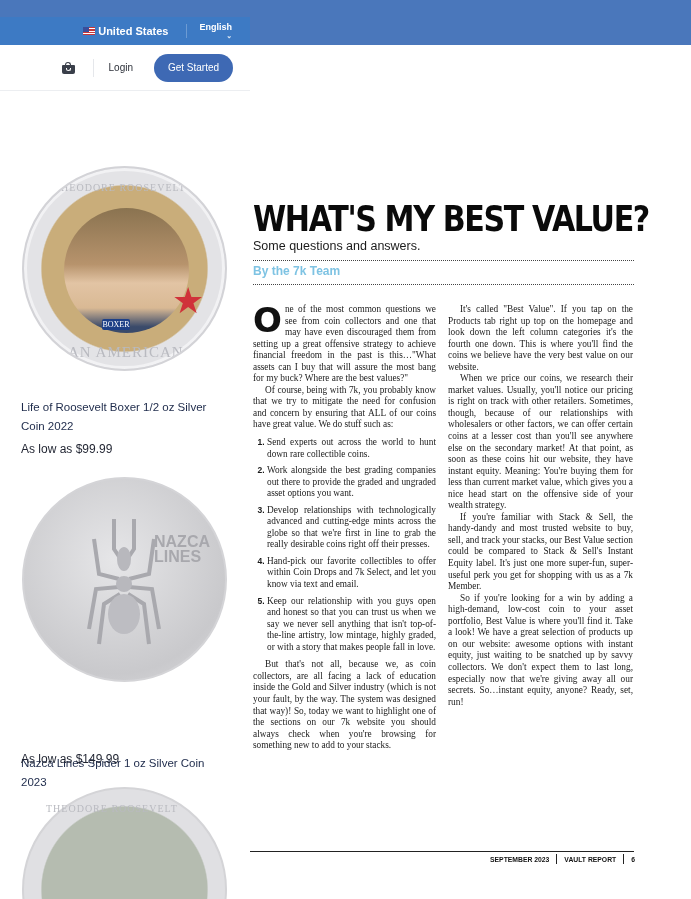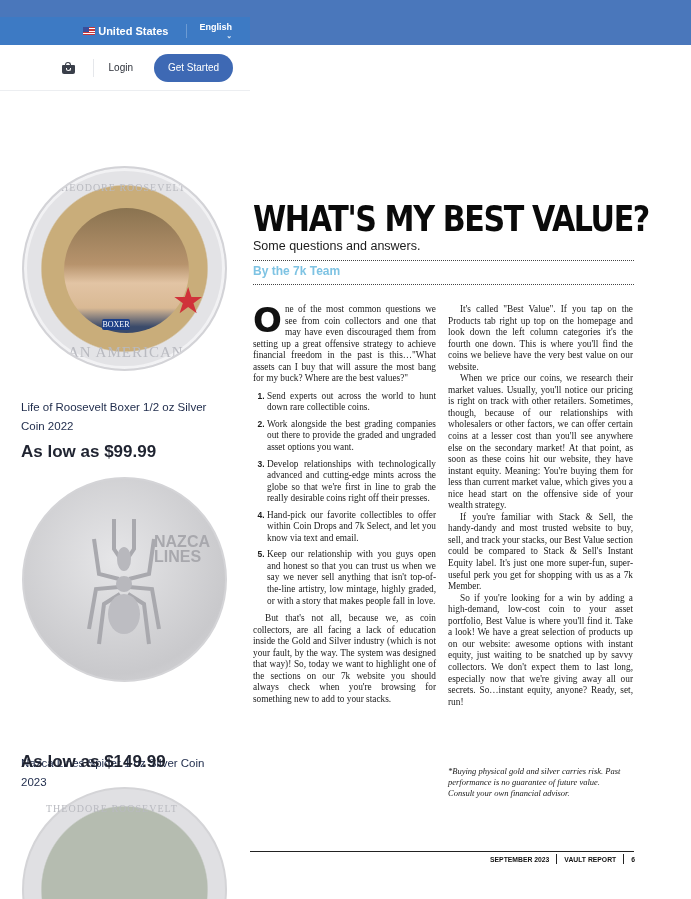--- a/index.html
+++ b/index.html
@@ -33,21 +33,21 @@
   .coin-1 .t2 { left:44px; top:176px; font-size:15px; }
 
   .coin-2 { left:22px; top:477px; width:205px; height:205px; background:radial-gradient(circle at 45% 40%, #e6e6e8 0%, #c9c9cc 70%, #dcdcdf 100%); border:2px solid #d4d4d7; }
   .coin-2 .spider { position:absolute; left:60px; top:30px; width:80px; height:140px; }
   .coin-2 .nazca { position:absolute; left:130px; top:55px; color:#a8a8ad; font-size:16px; line-height:15px; font-weight:bold; }
 
   .coin-3 { left:22px; top:787px; width:205px; height:205px; background:radial-gradient(circle, #b5bcb0 0 58%, #e0e0e3 59% 100%); border:2px solid #d4d4d7; }
   .coin-3 .t1 { left:22px; top:14px; }
 
   .p-title { position:absolute; left:21px; font-size:11.5px; line-height:19px; color:#1d2a4a; width:210px; cursor:pointer; }
-  .p-price { position:absolute; left:21px; font-size:17px; font-weight:bold; color:#1f2330; }
+  .p-price { position:absolute; left:21px; font-size:12px; font-weight:normal; color:#1f2330; }
 
   
   .article { position:absolute; left:250px; top:91px; width:441px; height:808px; background:#fff; }
   .headline { position:absolute; left:3px; top:108px; font-family:"DejaVu Sans", sans-serif; font-weight:bold; font-size:35px; letter-spacing:-1.6px; transform:scaleX(0.86); transform-origin:left top; color:#0a0a0a; white-space:nowrap; line-height:40px; }
   .subhead { position:absolute; left:3px; top:148px; font-size:12.5px; color:#1b1b1b; }
   .dot-line { position:absolute; left:3px; width:381px; border-top:1px dotted #444; }
   .byline { position:absolute; left:3px; top:173px; font-size:12px; font-weight:bold; color:#7ec3e3; }
 
   .col { position:absolute; font-family:"Liberation Serif", serif; font-size:9.3px; line-height:11.55px; color:#1a1a1a; text-align:justify; }
   .col-l { left:3px; top:213px; width:183px; }
@@ -130,38 +130,38 @@
 
 <div class="article">
   <div class="headline">WHAT'S MY BEST VALUE?</div>
   <div class="subhead">Some questions and answers.</div>
   <div class="dot-line" style="top:169px;"></div>
   <div class="byline">By the 7k Team</div>
   <div class="dot-line" style="top:193px;"></div>
 
   <div class="col col-l">
     <p class="first"><span class="dropcap">O</span><span>ne of the most common questions we see from coin collectors and one that may have even discouraged them from setting up a great offensive strategy to achieve financial freedom in the past is this…"What assets can I buy that will assure the most bang for my buck? Where are the best values?"</span></p>
+    <p>Of course, being with 7k, you probably know that we try to mitigate the need for confusion and concern by ensuring that ALL of our coins have great value. We do stuff such as:</p>
     <ol>
       <li>Send experts out across the world to hunt down rare collectible coins.</li>
       <li>Work alongside the best grading companies out there to provide the graded and ungraded asset options you want.</li>
       <li>Develop relationships with technologically advanced and cutting-edge mints across the globe so that we're first in line to grab the really desirable coins right off their presses.</li>
       <li>Hand-pick our favorite collectibles to offer within Coin Drops and 7k Select, and let you know via text and email.</li>
       <li>Keep our relationship with you guys open and honest so that you can trust us when we say we never sell anything that isn't top-of-the-line artistry, low mintage, highly graded, or with a story that makes people fall in love.</li>
     </ol>
     <p>But that's not all, because we, as coin collectors, are all facing a lack of education inside the Gold and Silver industry (which is not your fault, by the way. The system was designed that way)! So, today we want to highlight one of the sections on our 7k website you should always check when you're browsing for something new to add to your stacks.</p>
   </div>
 
   <div class="col col-r">
     <p>It's called "Best Value". If you tap on the Products tab right up top on the homepage and look down the left column categories it's the fourth one down. This is where you'll find the coins we believe have the very best value on our website.</p>
     <p>When we price our coins, we research their market values. Usually, you'll notice our pricing is right on track with other retailers. Sometimes, though, because of our relationships with wholesalers or other factors, we can offer certain coins at a lesser cost than you'll see anywhere else on the secondary market! At that point, as soon as these coins hit our website, they have instant equity. Meaning: You're buying them for less than current market value, which gives you a nice head start on the offensive side of your wealth strategy.</p>
     <p>If you're familiar with Stack &amp; Sell, the handy-dandy and most trusted website to buy, sell, and track your stacks, our Best Value section could be compared to Stack &amp; Sell's Instant Equity label. It's just one more super-fun, super-useful perk you get for shopping with us as a 7k Member.</p>
     <p>So if you're looking for a win by adding a high-demand, low-cost coin to your asset portfolio, Best Value is where you'll find it. Take a look! We have a great selection of products up on our website: awesome options with instant equity, just waiting to be snatched up by savvy collectors. We don't expect them to last long, especially now that we're giving away all our secrets. So…instant equity, anyone? Ready, set, run!</p>
   </div>
 
-  <div class="disclaimer">*Buying physical gold and silver carries risk. Past performance is no guarantee of future value. Consult your own financial advisor.</div>
 
   <div class="footer-rule"></div>
   <div class="footer">
     <span>SEPTEMBER 2023</span>
     <span class="fsep"></span>
     <span>VAULT REPORT</span>
     <span class="fsep"></span>
     <span>6</span>
   </div>
 </div>

